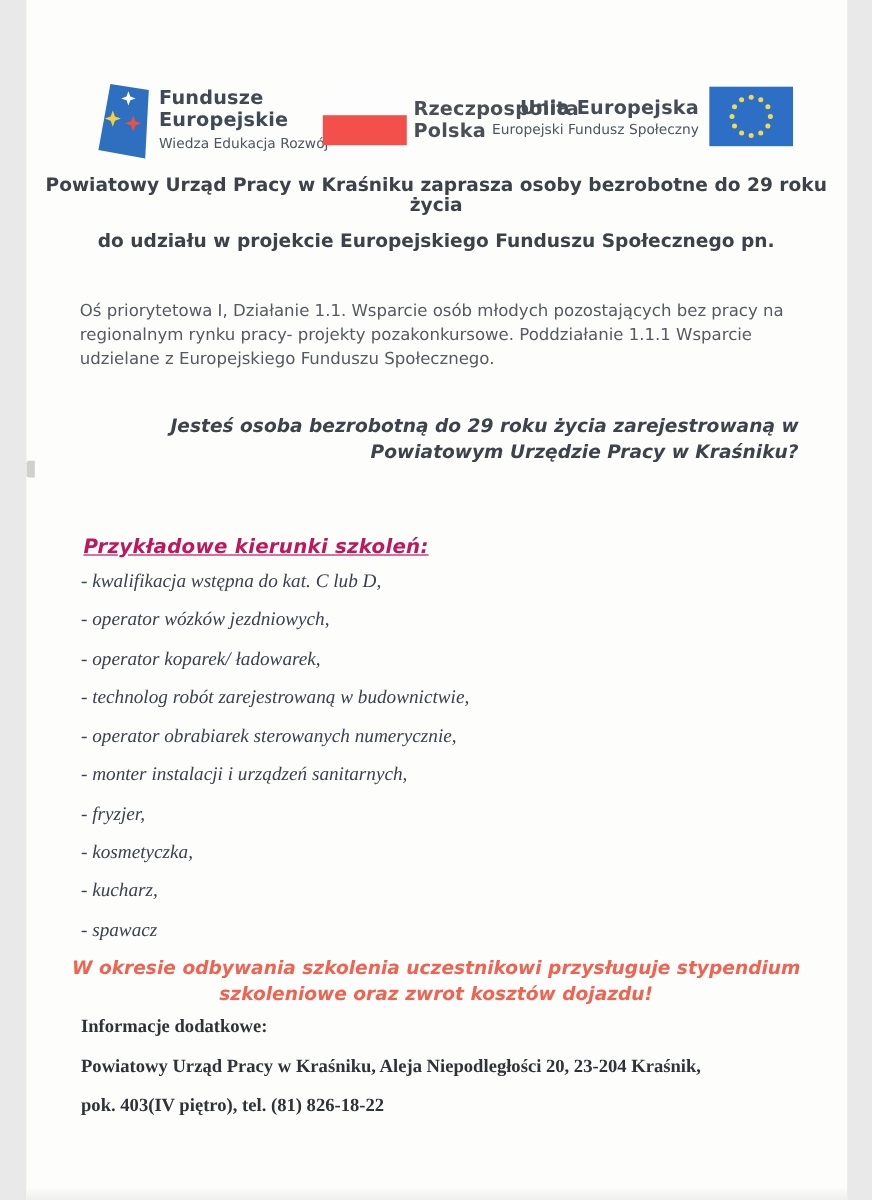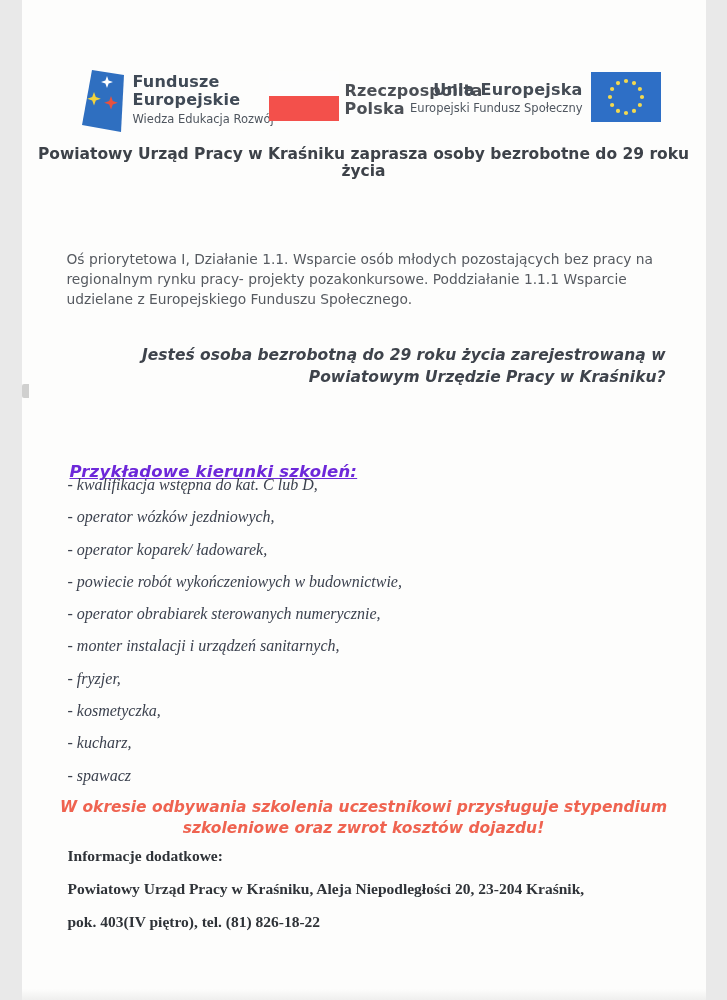--- a/index.html
+++ b/index.html
@@ -35,21 +35,21 @@
   .project-title{font-size:15.5px;font-weight:bold;font-style:italic;color:#e9534f;margin-top:9px;}
 
   .axis{left:45px;right:40px;top:249px;font-size:13.8px;color:#565a60;line-height:20px;text-align:left;}
 
   .question{left:40px;right:40px;top:344px;text-align:right;
     font-size:15.5px;font-weight:bold;font-style:italic;color:#3e434b;line-height:22px;}
   .offer{left:40px;right:40px;top:390px;text-align:center;
     font-size:15.5px;font-weight:bold;font-style:italic;color:#3e434b;line-height:22px;}
 
   .trainings-heading{left:48px;top:446px;font-size:16.5px;font-weight:bold;font-style:italic;
-    color:#6d28d9;text-decoration:underline;letter-spacing:.2px;margin-top:16px;}
+    color:#be185d;text-decoration:underline;letter-spacing:.2px;}
 
   .trainings-list{left:46px;top:476px;font-family:"Liberation Serif","DejaVu Serif",serif;
     font-style:italic;font-size:16px;color:#3b414e;}
   .trainings-list .item{height:32.3px;line-height:17px;}
 
   .stipend{left:30px;right:30px;top:797px;text-align:center;
     font-size:15.5px;font-weight:bold;font-style:italic;color:#ef6350;line-height:21px;}
 
   .contact{left:46px;top:848px;font-family:"Liberation Serif","DejaVu Serif",serif;
     font-weight:bold;font-size:15.5px;color:#2f3338;}
@@ -109,32 +109,33 @@
         <circle cx="21.1" cy="33" r="2.1"></circle>
           <circle cx="19" cy="25" r="2.1"></circle>
         <circle cx="21.1" cy="17" r="2.1"></circle>
           <circle cx="27" cy="11.1" r="2.1"></circle>
       </g>
     </svg>
   </div>
 
   <div class="abs invite">
     <div class="invite-line">Powiatowy Urząd Pracy w Kraśniku zaprasza osoby bezrobotne do 29 roku życia</div>
+    <div class="invite-line">do udziału w projekcie Europejskiego Funduszu Społecznego pn.</div>
   </div>
 
   <div class="abs axis">Oś priorytetowa I, Działanie 1.1. Wsparcie osób młodych pozostających bez pracy na regionalnym rynku pracy- projekty pozakonkursowe. Poddziałanie 1.1.1 Wsparcie udzielane z Europejskiego Funduszu Społecznego.</div>
 
   <div class="abs question">Jesteś osoba bezrobotną do 29 roku życia zarejestrowaną w Powiatowym Urzędzie Pracy w Kraśniku?</div>
 
   <div class="abs trainings-heading">Przykładowe kierunki szkoleń:</div>
   <div class="abs trainings-list">
     <div class="item">- kwalifikacja wstępna do kat. C lub D,</div>
     <div class="item">- operator wózków jezdniowych,</div>
     <div class="item">- operator koparek/ ładowarek,</div>
-    <div class="item">- powiecie robót wykończeniowych w budownictwie,</div>
+    <div class="item">- technolog robót zarejestrowaną w budownictwie,</div>
     <div class="item">- operator obrabiarek sterowanych numerycznie,</div>
     <div class="item">- monter instalacji i urządzeń sanitarnych,</div>
     <div class="item">- fryzjer,</div>
     <div class="item">- kosmetyczka,</div>
     <div class="item">- kucharz,</div>
     <div class="item">- spawacz</div>
   </div>
 
   <div class="abs stipend">W okresie odbywania szkolenia uczestnikowi przysługuje stypendium szkoleniowe oraz zwrot kosztów dojazdu!</div>
 

